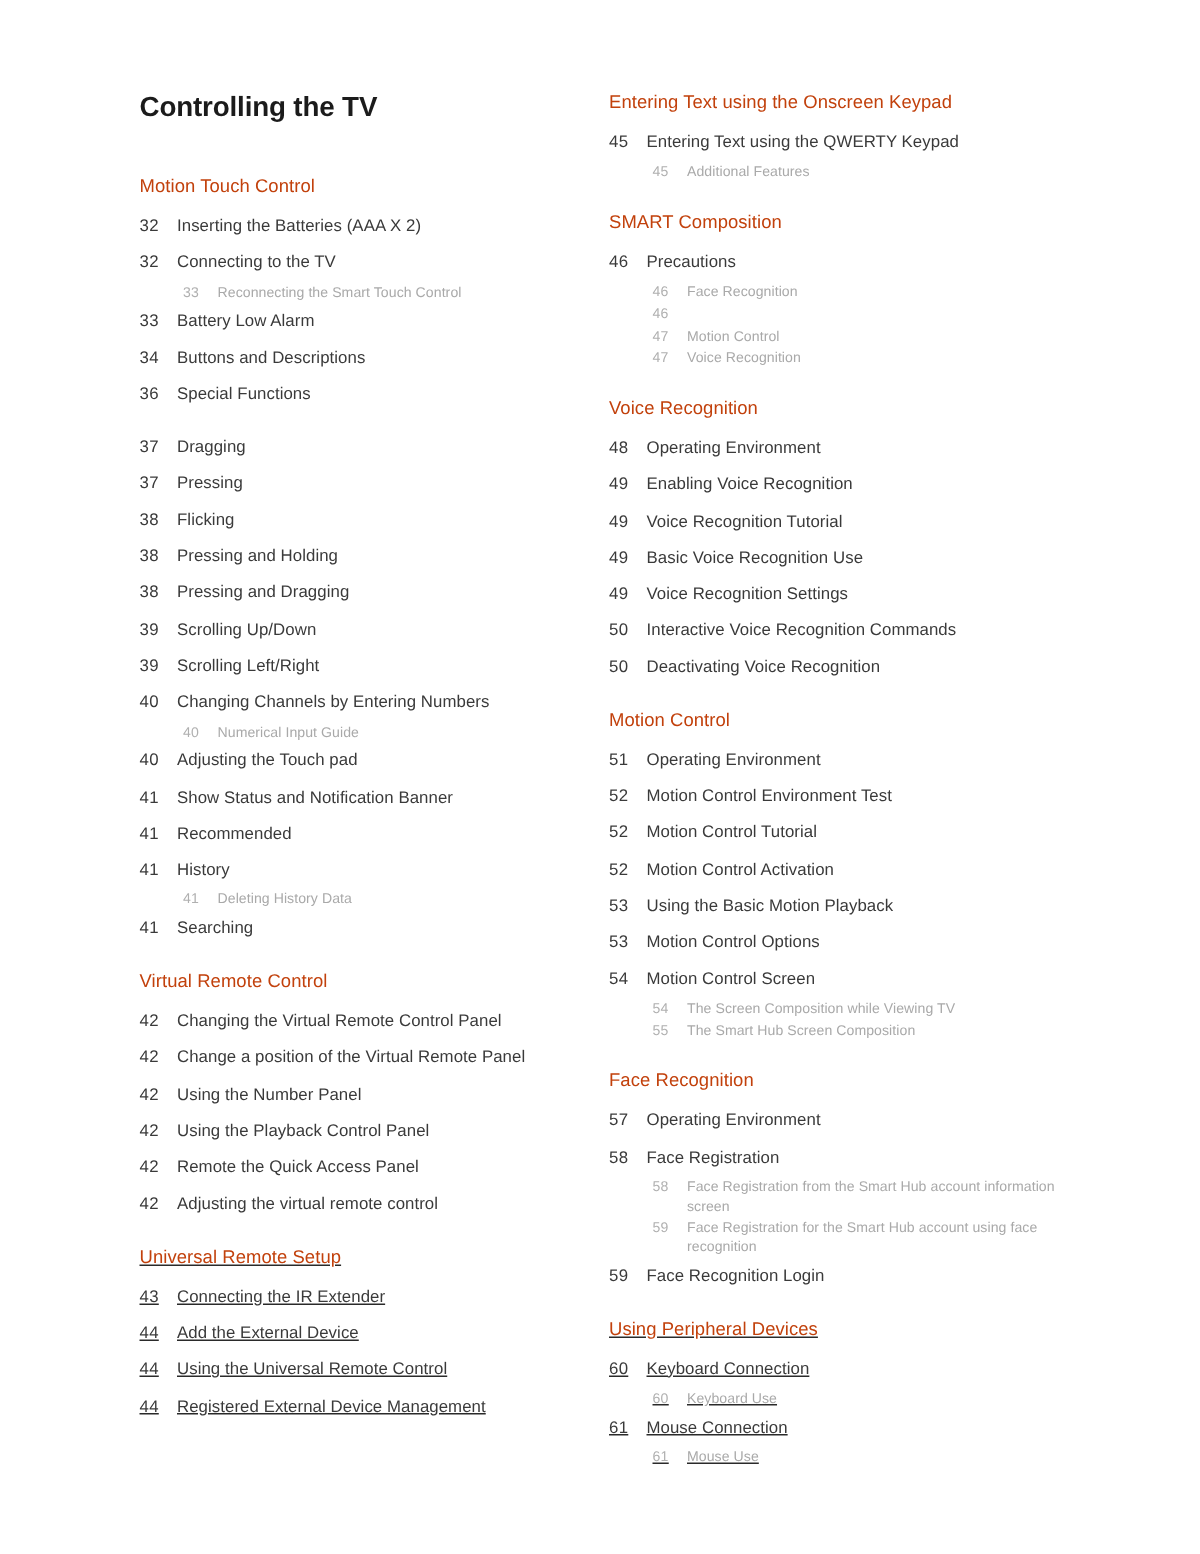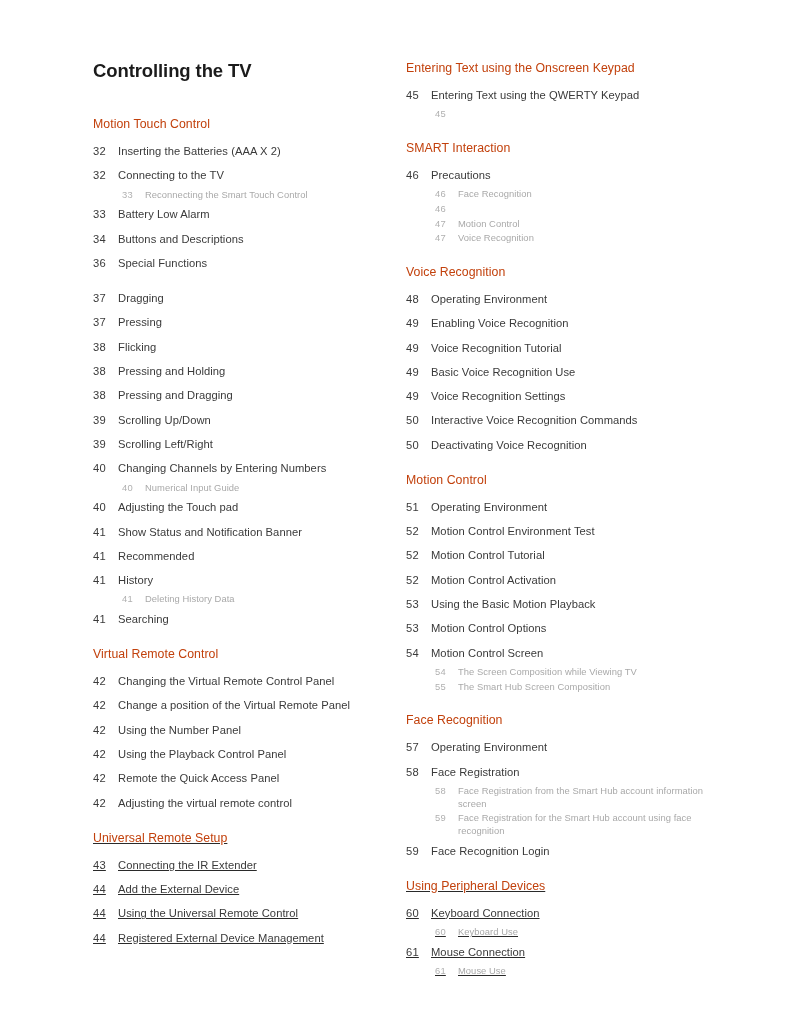--- a/index.html
+++ b/index.html
@@ -275,24 +275,25 @@
       <div class="top-pad"></div>
       <div id="right-sections">
           <div class="section">
             <div class="section-heading">Entering Text using the Onscreen Keypad</div>
             <div class="entry">
               <span class="num">45</span>
               <span class="label">Entering Text using the QWERTY Keypad</span>
             </div>
             <div class="subentry">
               <span class="num">45</span>
-            </div>
-          </div>
-          <div class="section">
-            <div class="section-heading">SMART Interaction</div>
+              <span class="label">Additional Features</span>
+            </div>
+          </div>
+          <div class="section">
+            <div class="section-heading">SMART Composition</div>
             <div class="entry">
               <span class="num">46</span>
               <span class="label">Precautions</span>
             </div>
             <div class="subentry">
               <span class="num">46</span>
               <span class="label">Face Recognition</span>
             </div>
             <div class="subentry">
               <span class="num">46</span>

